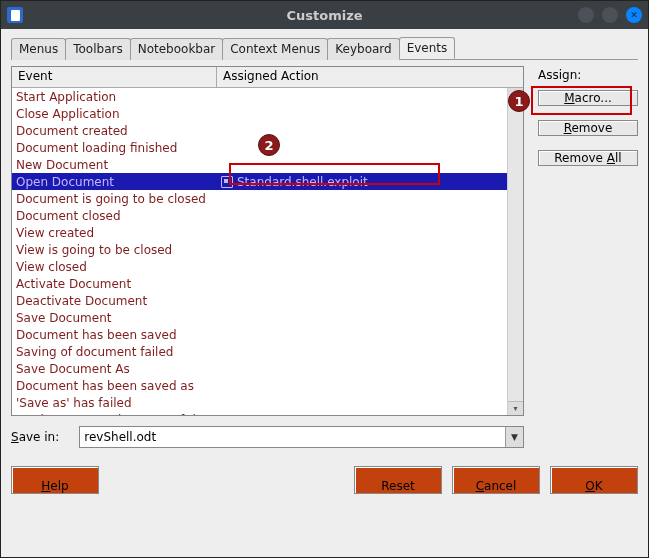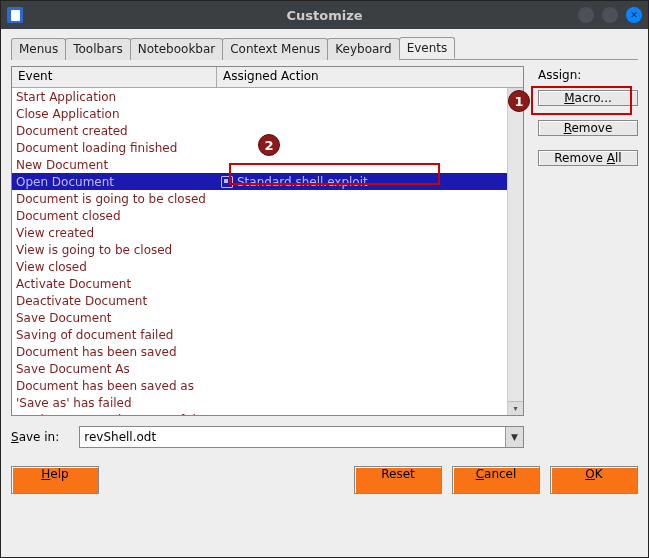--- a/index.html
+++ b/index.html
@@ -203,22 +203,22 @@
     display:flex;align-items:center;justify-content:center;font-size:9px;color:#333;
   }
   .footer {
     display:flex;
     align-items:center;
     padding-top:18px;
     gap:10px;
   }
   .footer .btn {
     width:88px;height:28px;
-    border:1px solid #888;background:#f97316;
-    display:flex;align-items:flex-start;justify-content:center;
+    border:1px solid #888;background:#c2410c;
+    display:flex;align-items:flex-end;justify-content:center;
     font-size:12px;
     box-shadow: 1px 1px 0 #fff inset;
   }
   .footer .spacer { flex:1; }
 
   
   .badge {
     position:absolute;
     width:22px;height:22px;border-radius:50%;
     background:#8b1a1a;color:#fff;font-weight:bold;font-size:13px;
@@ -320,25 +320,25 @@
               </div>
               <div class="row">
                 <div class="c-event">Deactivate Document</div>
                 <div class="c-action"></div>
               </div>
               <div class="row">
                 <div class="c-event">Save Document</div>
                 <div class="c-action"></div>
               </div>
               <div class="row">
+                <div class="c-event">Document has been saved</div>
+                <div class="c-action"></div>
+              </div>
+              <div class="row">
                 <div class="c-event">Saving of document failed</div>
-                <div class="c-action"></div>
-              </div>
-              <div class="row">
-                <div class="c-event">Document has been saved</div>
                 <div class="c-action"></div>
               </div>
               <div class="row">
                 <div class="c-event">Save Document As</div>
                 <div class="c-action"></div>
               </div>
               <div class="row">
                 <div class="c-event">Document has been saved as</div>
                 <div class="c-action"></div>
               </div>

